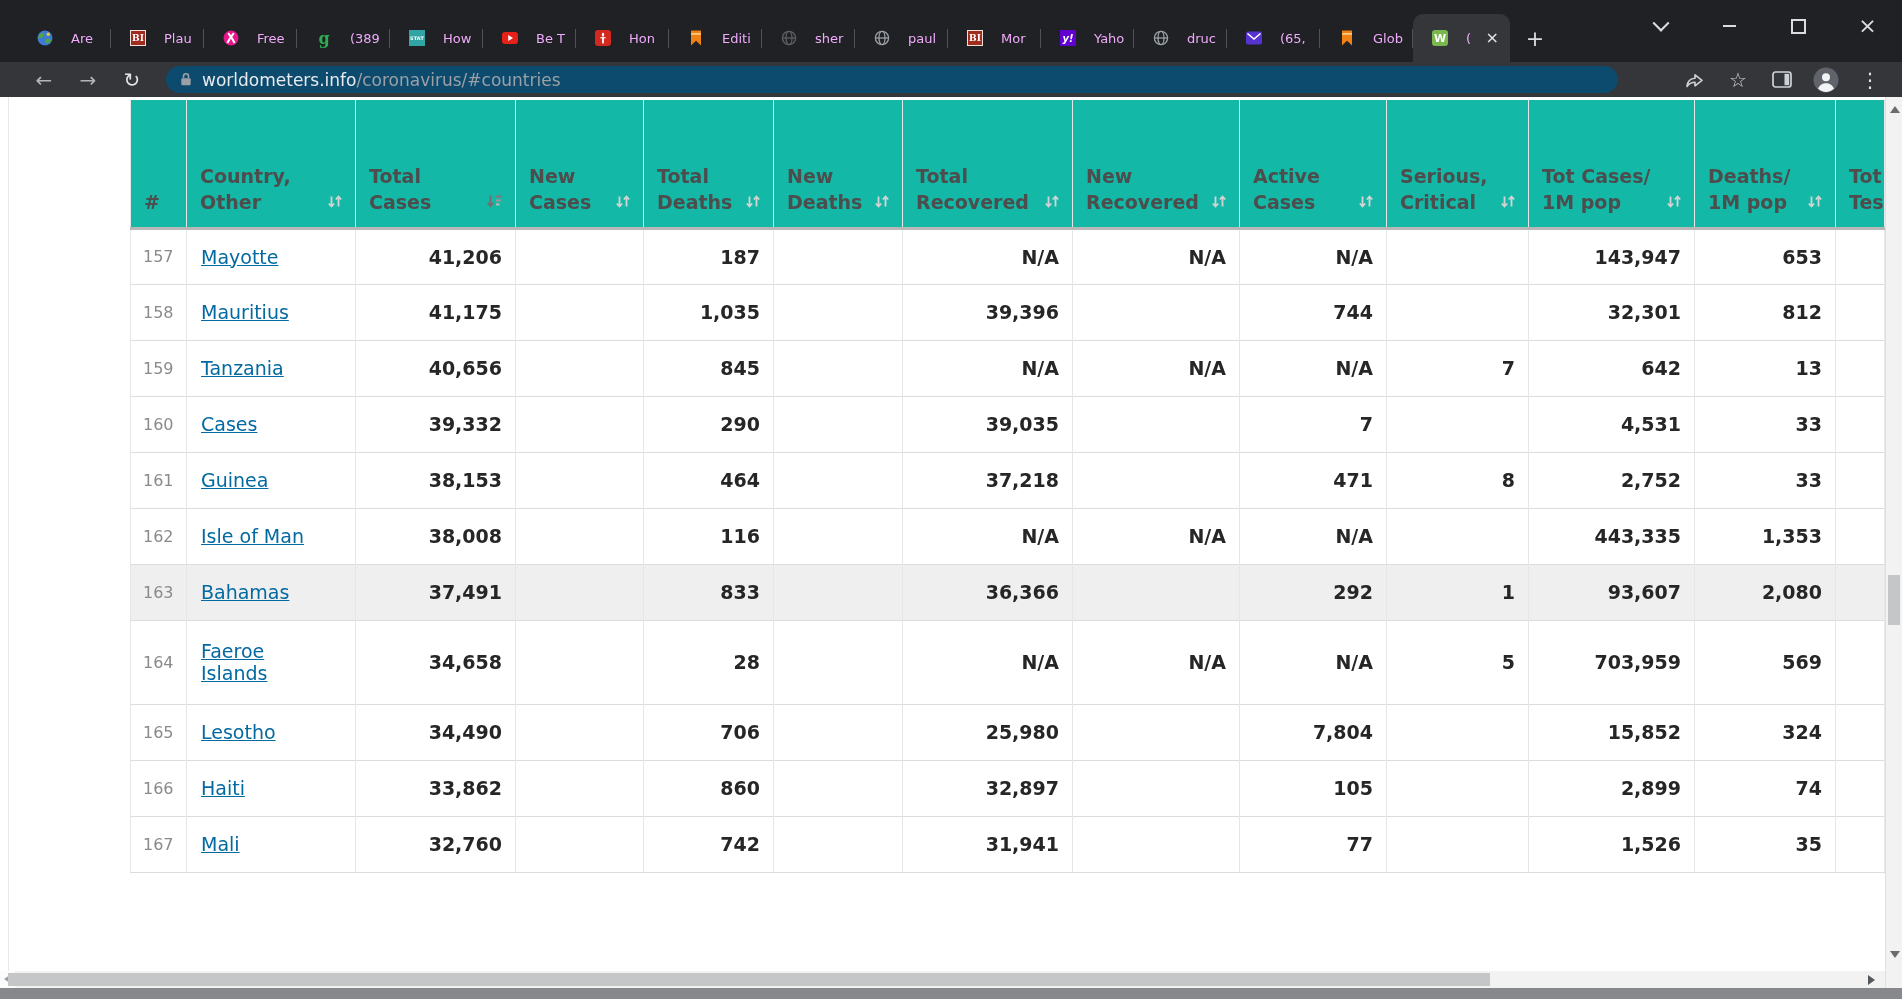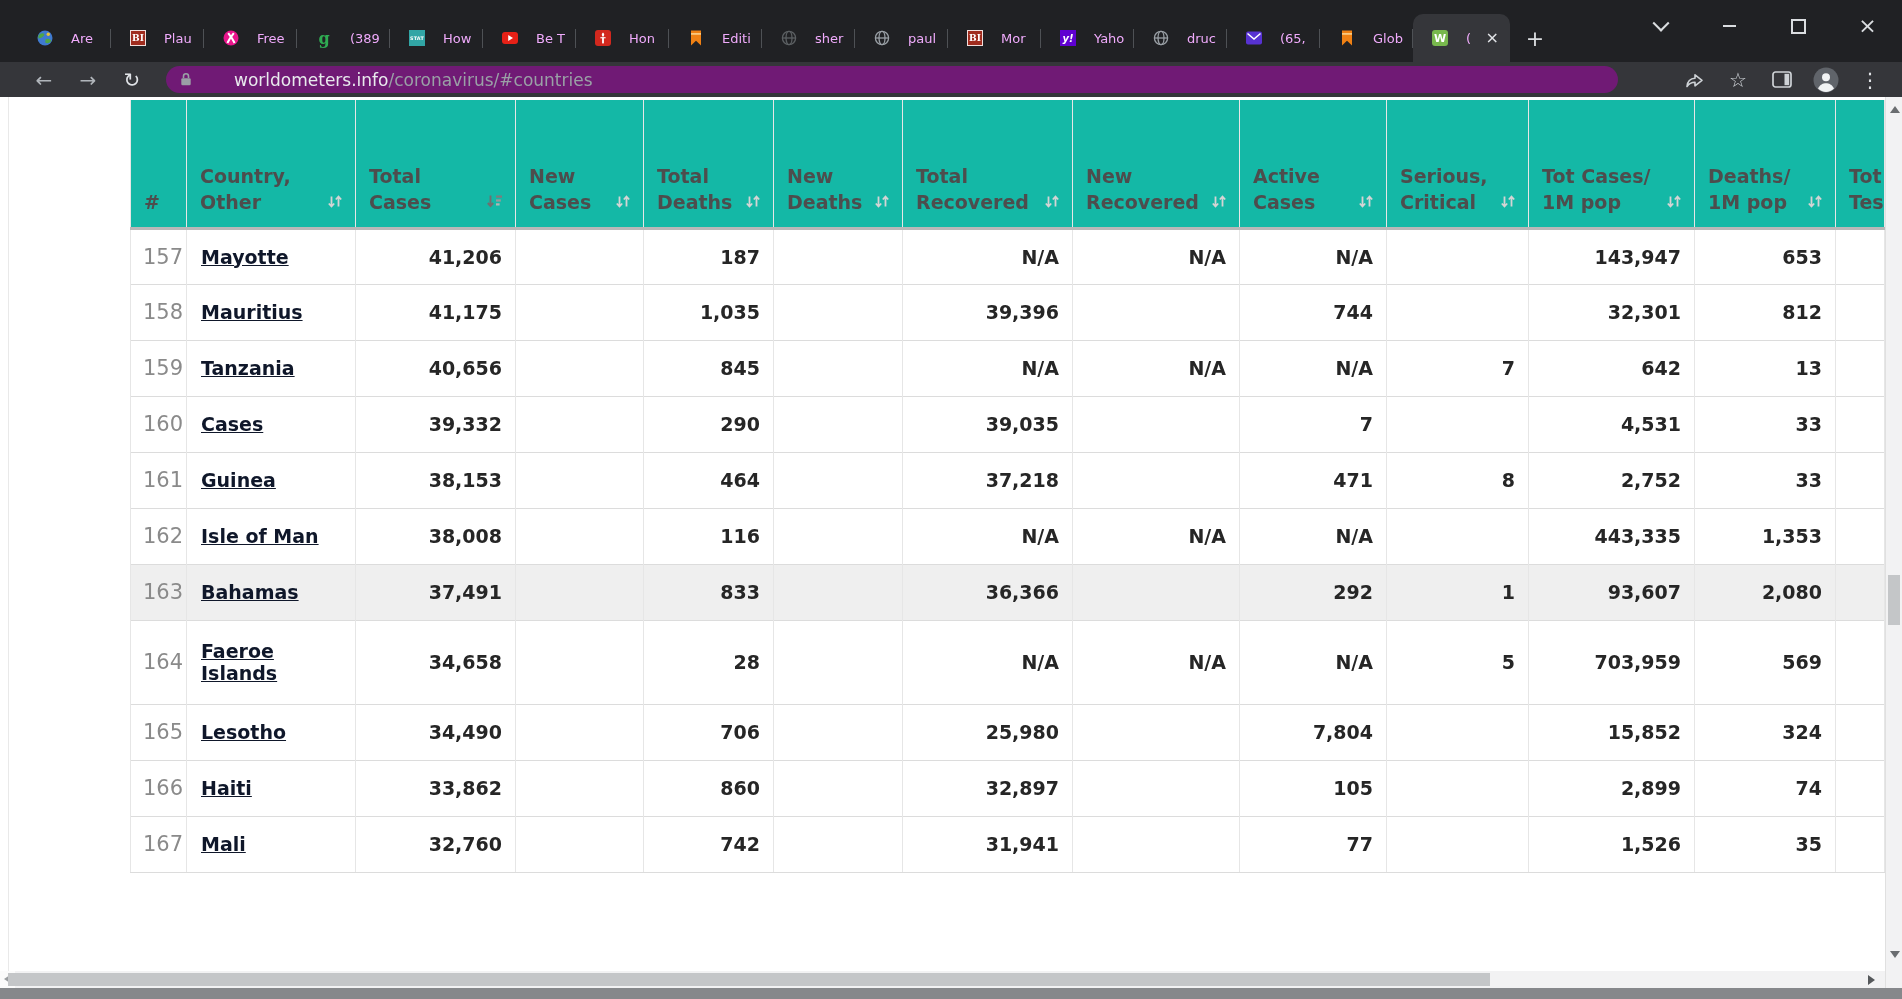--- a/index.html
+++ b/index.html
@@ -36,22 +36,22 @@
   .fav-g{color:#2fab52;font:bold 16px "DejaVu Serif","Liberation Serif",serif;}
   .fav-stat{background:#31a5a5;color:#fff;font-size:4.8px;font-weight:bold;letter-spacing:.2px;}
   .fav-yh{background:#5f01d1;color:#fff;font-style:italic;font-weight:bold;font-size:10px;}
   .fav-w{background:#78b84d;border-radius:3px;color:#fff;font-weight:bold;font-size:11px;}
 
   
   .toolbar{position:absolute;top:62px;left:0;right:0;height:35px;background:#35363a;
            display:flex;align-items:center;padding-left:22px;box-sizing:border-box;}
   .nav-btn{width:44px;text-align:center;font-size:20px;color:#b0b5ba;flex:none;}
   .nav-btn.reload{color:#e0e3e7;}
-  .addressbar{height:27px;background:#701a75;border-radius:14px;width:1452px;margin-left:12px;
-              display:flex;align-items:center;padding:0 14px;box-sizing:border-box;flex:none;gap:32px;}
+  .addressbar{height:27px;background:#0c4a6e;border-radius:14px;width:1452px;margin-left:12px;
+              display:flex;align-items:center;padding:0 14px;box-sizing:border-box;flex:none;}
   .lockwrap{margin-right:10px;display:flex;align-items:center;}
   .url{font-size:17px;color:#e8eaed;white-space:nowrap;}
   .url .path{color:#9aa0a6;}
   .toolbar-right{margin-left:auto;display:flex;align-items:center;padding-right:10px;}
   .tb-ic{width:44px;height:32px;display:flex;align-items:center;justify-content:center;}
   .star{font-size:20px;color:#ced2d6;}
   .dots{font-size:20px;color:#e0e3e7;}
 
   
   .page{position:absolute;top:97px;left:0;width:1885px;height:874px;background:#fff;overflow:hidden;}
@@ -69,23 +69,23 @@
            border-bottom:3px solid #b8b8b8;background:#14b8a6;}
   .h1,.h2{font-size:19px;font-weight:bold;color:#4d4d4d;line-height:26px;}
   .h2{display:flex;align-items:center;}
   .sort{margin-left:auto;padding-left:5px;display:flex;align-items:center;}
   tbody tr{height:56px;}
   tbody tr.tall{height:84px;}
   tbody tr.hl{background:#efefef;}
   tbody td{border-top:1px solid #dcdcdc;font-size:19px;font-weight:bold;color:#262626;
            text-align:right;padding:0 13px;}
   tbody tr:last-child td{border-bottom:1px solid #dcdcdc;}
-  td.c-num{font-size:21px;font-weight:normal;color:#8a8a8a;text-align:left;padding:0 4px 0 12px;}
+  td.c-num{font-size:16px;font-weight:normal;color:#8a8a8a;text-align:left;padding:0 4px 0 12px;}
   td.c-country{text-align:left;padding-left:14px;}
-  .c-country a{color:#0f172a;text-decoration:underline;font-weight:bold;}
+  .c-country a{color:#0369a1;text-decoration:underline;font-weight:normal;}
   tr.tall .c-country a{display:inline-block;max-width:92px;line-height:22px;}
 
   
   .vscroll{position:absolute;right:0;top:97px;width:17px;height:891px;background:#f2f2f3;
            border-left:1px solid #e0e0e0;box-sizing:border-box;z-index:6;}
   .vthumb{position:absolute;left:2px;right:2px;top:478px;height:50px;background:#c4c6c8;}
   .tri{width:0;height:0;position:absolute;left:4px;}
   .tri-up{top:9px;border-left:5px solid transparent;border-right:5px solid transparent;
           border-bottom:7px solid #6a6d70;}
   .tri-down{bottom:30px;border-left:5px solid transparent;border-right:5px solid transparent;

